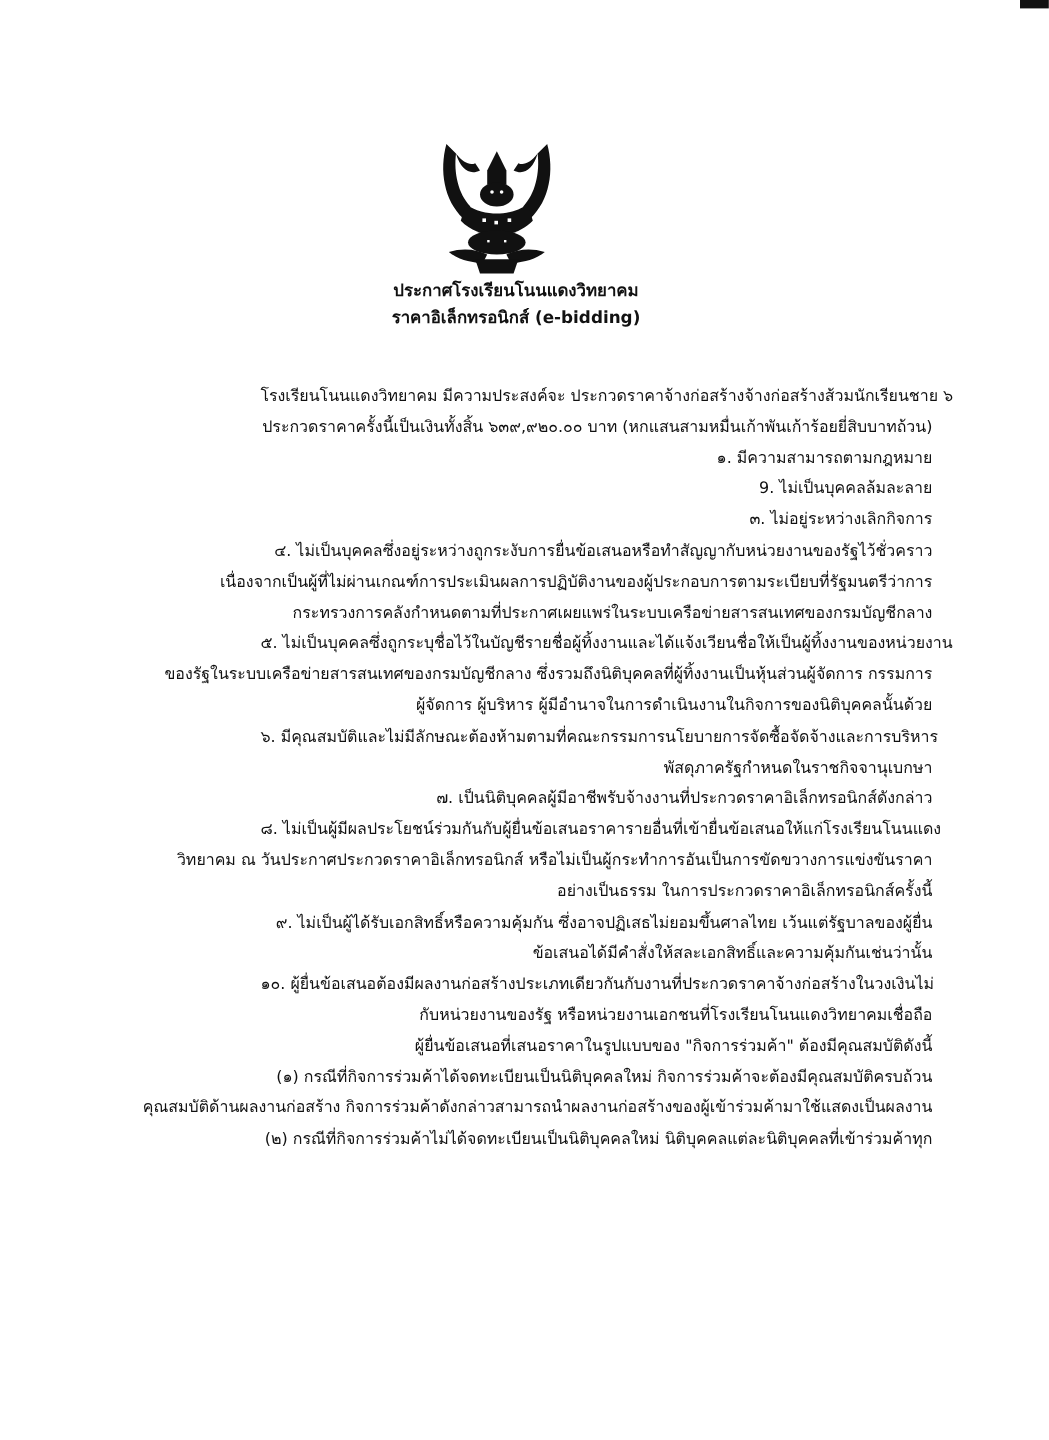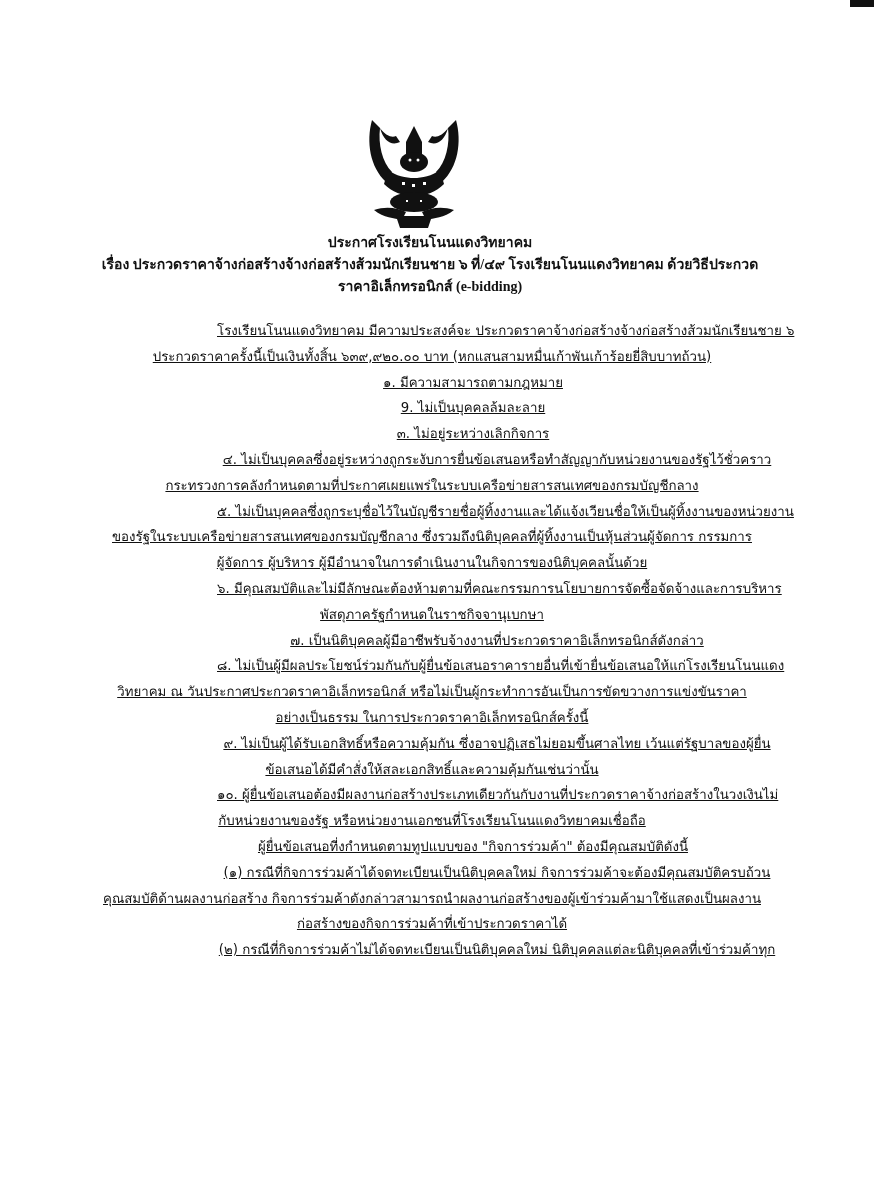--- a/index.html
+++ b/index.html
@@ -16,21 +16,21 @@
     }
     .header {
       position: absolute; left: 80px; width: 700px; text-align: center; font-weight: bold;
       font-size: 14px; line-height: 22px;
     }
     .header .line { display: block; white-space: nowrap; }
     .body-text {
       position: absolute; left: 87px; top: 318px; width: 690px;
       font-size: 13.3px; line-height: 25.8px;
     }
-    .para { margin: 0; text-align: center; text-decoration: underline; }
+    .para { margin: 0; text-align: right; }
     .para span.line { display: block; white-space: nowrap; }
     .para span.line.first { padding-left: 130px; }
     .para span.line.list { padding-left: 82px; }
   </style>
 </head>
 <body>
 
 <div class="corner-mark"></div>
 
 <div class="emblem">
@@ -53,43 +53,43 @@
         <circle cx="52" cy="48" r="1.5"></circle>
       <rect x="36" y="70" width="3" height="3"></rect>
         <rect x="46" y="72" width="3" height="3"></rect>
         <rect x="57" y="70" width="3" height="3"></rect>
       <rect x="40" y="88" width="2" height="2"></rect>
         <rect x="54" y="88" width="2" height="2"></rect>
     </g>
   </svg>
 </div>
 
-<div class="header" style="top:232px;font-family:Liberation Serif, serif;">
+<div class="header" style="top:232px;">
   <span class="line">ประกาศโรงเรียนโนนแดงวิทยาคม</span>
-  <span class="line">เรื่อง ประกวดราคาจ้างก่อสร้างจ้างก่อสร้างส้วมนักเรียนชาย ๖ ที่/๔๙ โรงเรียนโนนแดงวิทยาคม ด้วยวิธีประกวด</span>
   <span class="line">ราคาอิเล็กทรอนิกส์ (e-bidding)</span>
 </div>
 
 <div class="body-text">
   <p class="para">
     <span class="line first">โรงเรียนโนนแดงวิทยาคม มีความประสงค์จะ ประกวดราคาจ้างก่อสร้างจ้างก่อสร้างส้วมนักเรียนชาย ๖</span>
     <span class="line">ประกวดราคาครั้งนี้เป็นเงินทั้งสิ้น ๖๓๙,๙๒๐.๐๐ บาท (หกแสนสามหมื่นเก้าพันเก้าร้อยยี่สิบบาทถ้วน)</span>
   </p>
 
   <p class="para">
     <span class="line list">๑. มีความสามารถตามกฎหมาย</span>
   </p>
   <p class="para">
     <span class="line list">9. ไม่เป็นบุคคลล้มละลาย</span>
   </p>
   <p class="para">
     <span class="line list">๓. ไม่อยู่ระหว่างเลิกกิจการ</span>
   </p>
   <p class="para">
     <span class="line first">๔. ไม่เป็นบุคคลซึ่งอยู่ระหว่างถูกระงับการยื่นข้อเสนอหรือทำสัญญากับหน่วยงานของรัฐไว้ชั่วคราว</span>
+    <span class="line">เนื่องจากเป็นผู้ที่ไม่ผ่านเกณฑ์การประเมินผลการปฏิบัติงานของผู้ประกอบการตามระเบียบที่รัฐมนตรีว่าการ</span>
     <span class="line">กระทรวงการคลังกำหนดตามที่ประกาศเผยแพร่ในระบบเครือข่ายสารสนเทศของกรมบัญชีกลาง</span>
   </p>
   <p class="para">
     <span class="line first">๕. ไม่เป็นบุคคลซึ่งถูกระบุชื่อไว้ในบัญชีรายชื่อผู้ทิ้งงานและได้แจ้งเวียนชื่อให้เป็นผู้ทิ้งงานของหน่วยงาน</span>
     <span class="line">ของรัฐในระบบเครือข่ายสารสนเทศของกรมบัญชีกลาง ซึ่งรวมถึงนิติบุคคลที่ผู้ทิ้งงานเป็นหุ้นส่วนผู้จัดการ กรรมการ</span>
     <span class="line">ผู้จัดการ ผู้บริหาร ผู้มีอำนาจในการดำเนินงานในกิจการของนิติบุคคลนั้นด้วย</span>
   </p>
   <p class="para">
     <span class="line first">๖. มีคุณสมบัติและไม่มีลักษณะต้องห้ามตามที่คณะกรรมการนโยบายการจัดซื้อจัดจ้างและการบริหาร</span>
     <span class="line">พัสดุภาครัฐกำหนดในราชกิจจานุเบกษา</span>
@@ -105,23 +105,22 @@
   <p class="para">
     <span class="line first">๙. ไม่เป็นผู้ได้รับเอกสิทธิ์หรือความคุ้มกัน ซึ่งอาจปฏิเสธไม่ยอมขึ้นศาลไทย เว้นแต่รัฐบาลของผู้ยื่น</span>
     <span class="line">ข้อเสนอได้มีคำสั่งให้สละเอกสิทธิ์และความคุ้มกันเช่นว่านั้น</span>
   </p>
   <p class="para">
     <span class="line first">๑๐. ผู้ยื่นข้อเสนอต้องมีผลงานก่อสร้างประเภทเดียวกันกับงานที่ประกวดราคาจ้างก่อสร้างในวงเงินไม่</span>
     <span class="line">กับหน่วยงานของรัฐ หรือหน่วยงานเอกชนที่โรงเรียนโนนแดงวิทยาคมเชื่อถือ</span>
   </p>
 
   <p class="para">
-    <span class="line list">ผู้ยื่นข้อเสนอที่งกำหนดตามทูปแบบของ "กิจการร่วมค้า" ต้องมีคุณสมบัติดังนี้</span>
+    <span class="line list">ผู้ยื่นข้อเสนอที่เสนอราคาในรูปแบบของ "กิจการร่วมค้า" ต้องมีคุณสมบัติดังนี้</span>
   </p>
   <p class="para">
     <span class="line first">(๑) กรณีที่กิจการร่วมค้าได้จดทะเบียนเป็นนิติบุคคลใหม่ กิจการร่วมค้าจะต้องมีคุณสมบัติครบถ้วน</span>
     <span class="line">คุณสมบัติด้านผลงานก่อสร้าง กิจการร่วมค้าดังกล่าวสามารถนำผลงานก่อสร้างของผู้เข้าร่วมค้ามาใช้แสดงเป็นผลงาน</span>
-    <span class="line">ก่อสร้างของกิจการร่วมค้าที่เข้าประกวดราคาได้</span>
   </p>
   <p class="para">
     <span class="line first">(๒) กรณีที่กิจการร่วมค้าไม่ได้จดทะเบียนเป็นนิติบุคคลใหม่ นิติบุคคลแต่ละนิติบุคคลที่เข้าร่วมค้าทุก</span>
   </p>
 </div>
 
 </body></html>

